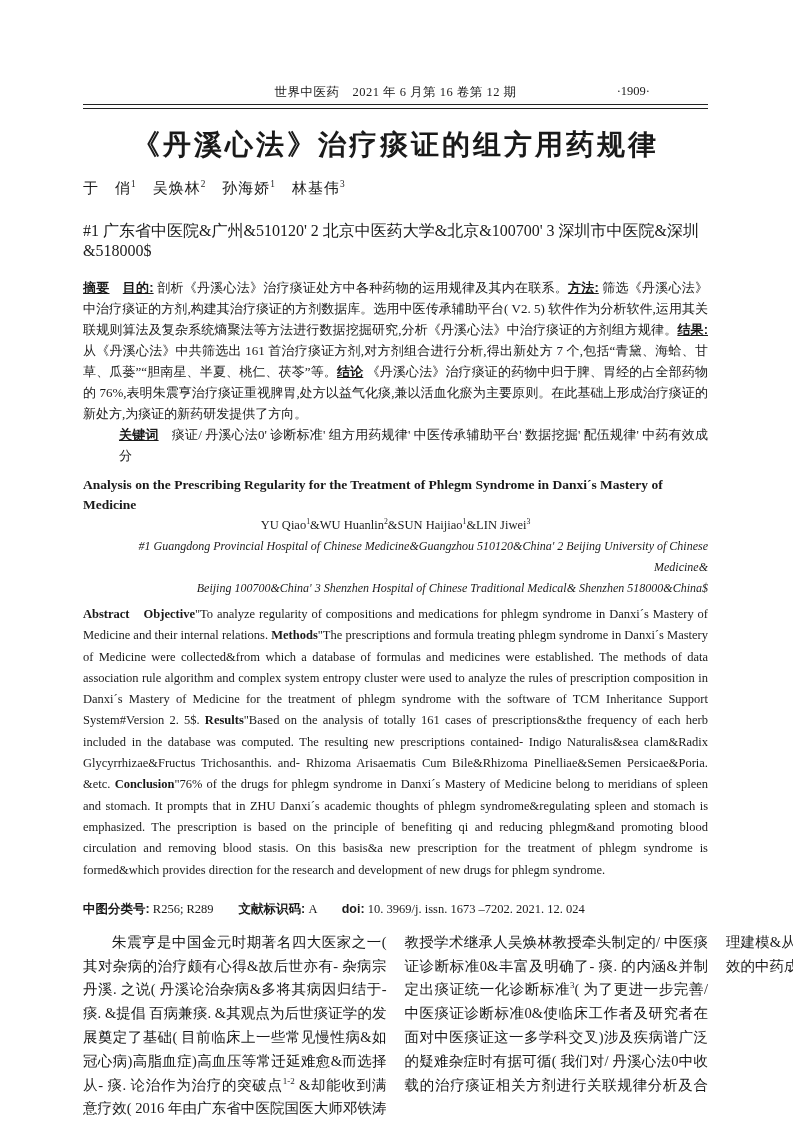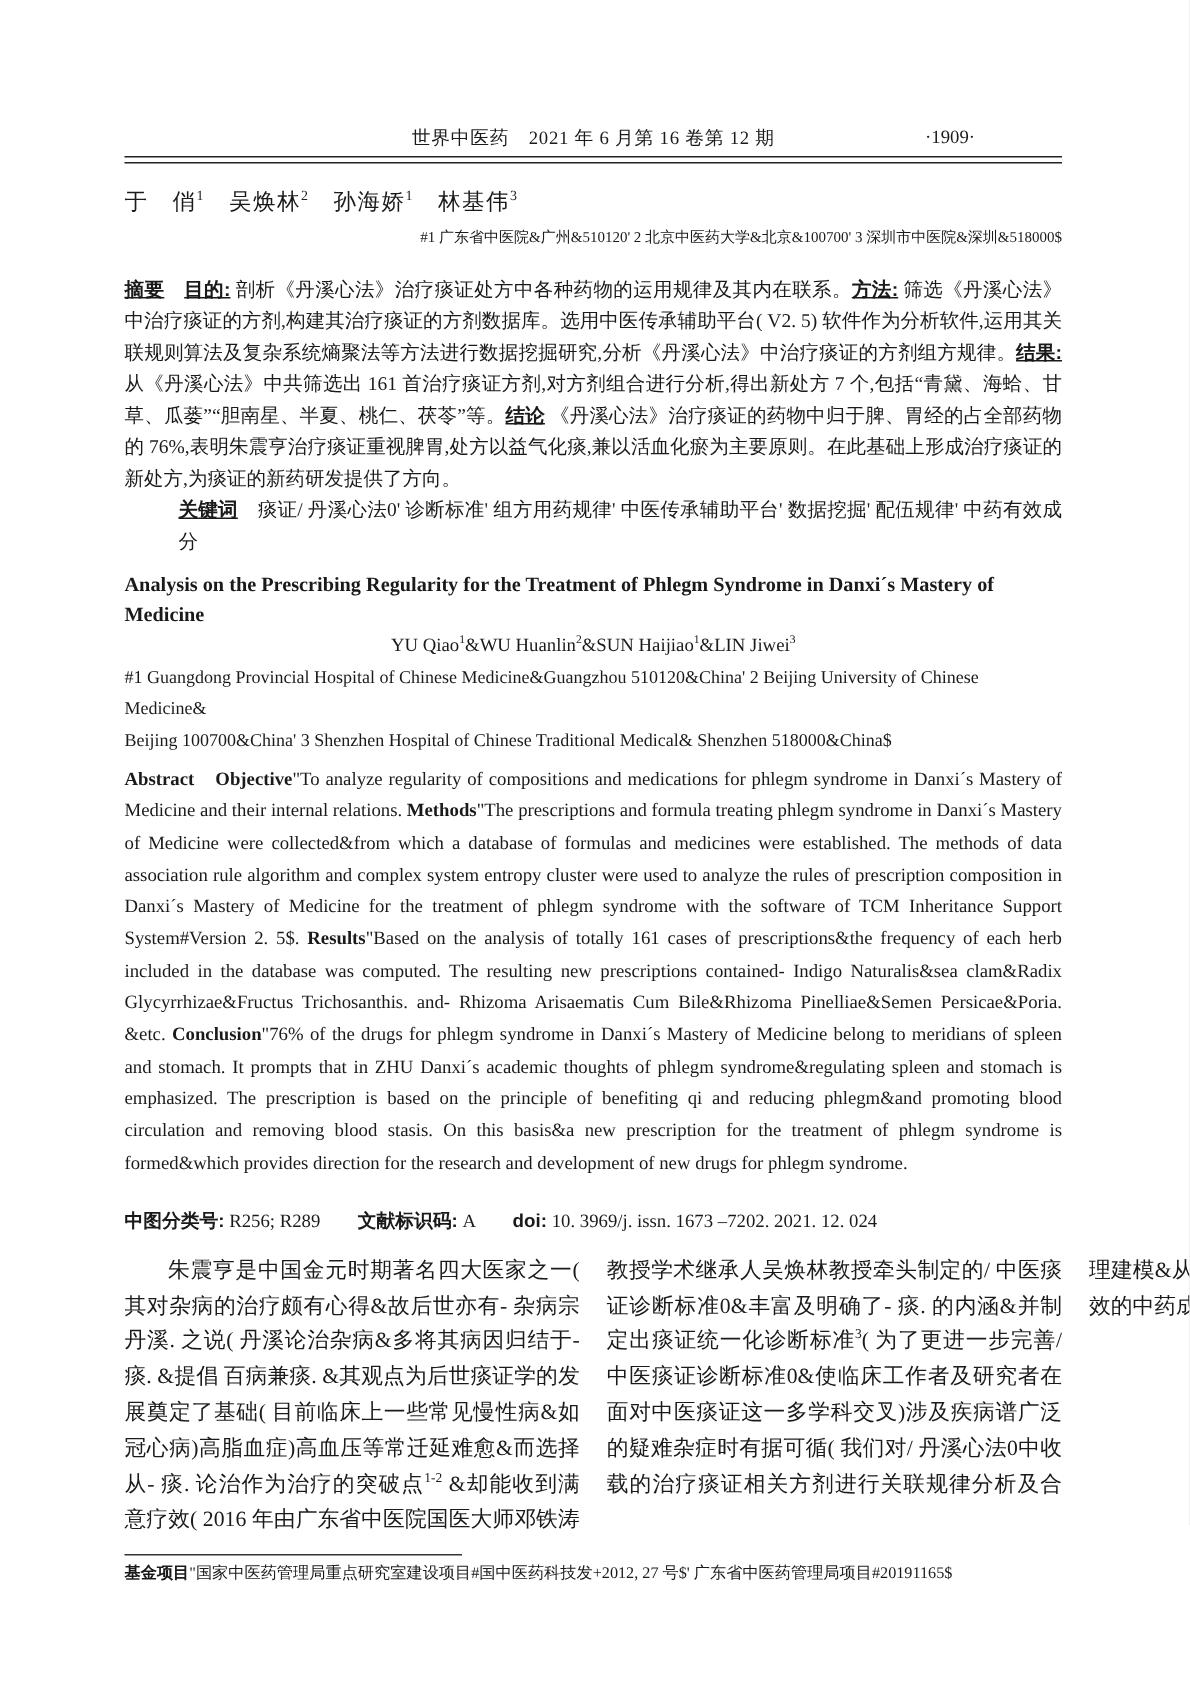--- a/index.html
+++ b/index.html
@@ -13,29 +13,29 @@
   .b{font-weight:bold;}
   sup{font-size:0.62em;line-height:0;vertical-align:super;}
 
   .header-row{position:relative;height:17px;font-size:12.5px;}
   .journal-line{text-align:center;letter-spacing:0.5px;}
   .page-number{position:absolute;right:58px;top:0;}
   .rule-double{margin-top:3px;height:3px;border-top:1.6px solid #222;border-bottom:1px solid #222;}
 
   .title-cn{margin-top:18px;text-align:center;font-size:28px;font-weight:bold;letter-spacing:3px;line-height:36px;}
   .authors-cn{margin-top:16px;text-align:left;font-size:15px;letter-spacing:1px;}
-  .affil-cn{margin-top:7px;text-align:right;font-size:10px;}
+  .affil-cn{margin-top:23px;text-align:left;font-size:16px;}
 
   .abstract-cn{margin-top:17px;font-size:13px;line-height:21px;text-align:justify;}
   .keywords-cn{font-size:13px;line-height:21px;text-align:justify;margin-left:36px;}
   .keywords-cn .b,.abstract-cn .b{font-family:"Liberation Sans","DejaVu Sans",sans-serif;font-weight:bold;text-decoration:underline;}
 
   .title-en{margin-top:9px;text-align:left;font-size:13.5px;font-weight:bold;line-height:20px;}
   .authors-en{margin-top:3px;text-align:center;font-size:12.5px;}
-  .affil-en{margin-top:3px;text-align:left;font-size:12px;line-height:21px;}
+  .affil-en{margin-top:3px;text-align:right;font-size:12px;font-style:italic;line-height:21px;}
 
   .abstract-en{margin-top:5px;font-size:12.5px;line-height:21.3px;text-align:justify;}
   .keywords-en{font-size:12.5px;line-height:21.3px;text-align:justify;}
 
   .class-line{margin-top:18px;font-size:12.5px;line-height:21px;}
   .class-line .b{font-family:"Liberation Sans","DejaVu Sans",sans-serif;}
 
   .body-cols{margin-top:11px;height:192px;column-count:2;column-gap:18px;column-fill:auto;
              font-size:14.5px;line-height:23.8px;text-align:justify;}
   .body-cols p{margin:0;text-indent:2em;}
@@ -53,20 +53,21 @@
 
 <div class="page">
   <div class="content">
 
     <div class="header-row">
       <div class="journal-line">世界中医药　2021 年 6 月第 16 卷第 12 期</div>
       <div class="page-number">·1909·</div>
     </div>
     <div class="rule-double"></div>
 
+    <div class="title-cn sans">《丹溪心法》治疗痰证的组方用药规律</div>
 
     <div class="authors-cn"><span>于　俏</span><sup>1</sup><span>　</span><span>吴焕林</span><sup>2</sup><span>　</span><span>孙海娇</span><sup>1</sup><span>　</span><span>林基伟</span><sup>3</sup></div>
     <div class="affil-cn">#1 广东省中医院&amp;广州&amp;510120' 2 北京中医药大学&amp;北京&amp;100700' 3 深圳市中医院&amp;深圳&amp;518000$</div>
 
     <div class="abstract-cn"><span class="b">摘要</span><span>　</span><span class="b">目的:</span><span> 剖析《丹溪心法》治疗痰证处方中各种药物的运用规律及其内在联系。</span><span class="b">方法:</span><span> 筛选《丹溪心法》中治疗痰证的方剂,构建其治疗痰证的方剂数据库。选用中医传承辅助平台( V2. 5) 软件作为分析软件,运用其关联规则算法及复杂系统熵聚法等方法进行数据挖掘研究,分析《丹溪心法》中治疗痰证的方剂组方规律。</span><span class="b">结果:</span><span> 从《丹溪心法》中共筛选出 161 首治疗痰证方剂,对方剂组合进行分析,得出新处方 7 个,包括“青黛、海蛤、甘草、瓜蒌”“胆南星、半夏、桃仁、茯苓”等。</span><span class="b">结论</span><span> 《丹溪心法》治疗痰证的药物中归于脾、胃经的占全部药物的 76%,表明朱震亨治疗痰证重视脾胃,处方以益气化痰,兼以活血化瘀为主要原则。在此基础上形成治疗痰证的新处方,为痰证的新药研发提供了方向。</span></div>
     <div class="keywords-cn"><span class="b">关键词</span><span>　痰证/ 丹溪心法0' 诊断标准' 组方用药规律' 中医传承辅助平台' 数据挖掘' 配伍规律' 中药有效成分</span></div>
 
     <div class="title-en">Analysis on the Prescribing Regularity for the Treatment of Phlegm Syndrome in Danxi´s Mastery of Medicine</div>
     <div class="authors-en"><span>YU Qiao</span><sup>1</sup><span>&amp;WU Huanlin</span><sup>2</sup><span>&amp;SUN Haijiao</span><sup>1</sup><span>&amp;LIN Jiwei</span><sup>3</sup></div>
     <div class="affil-en">

